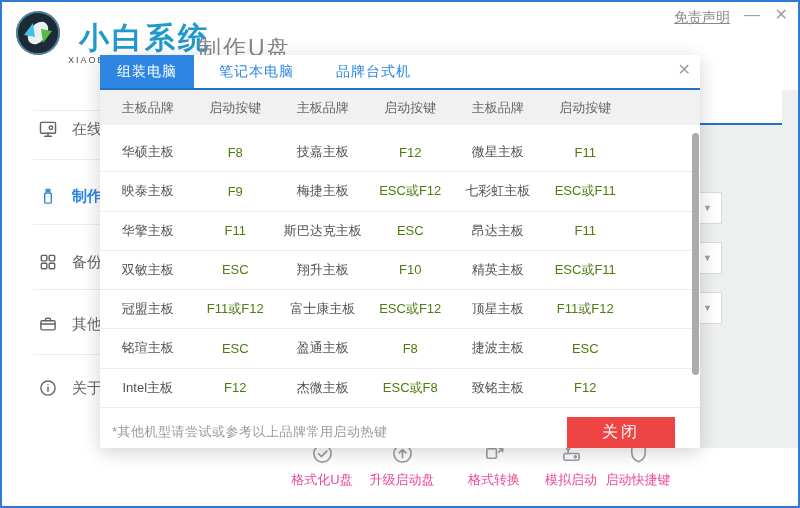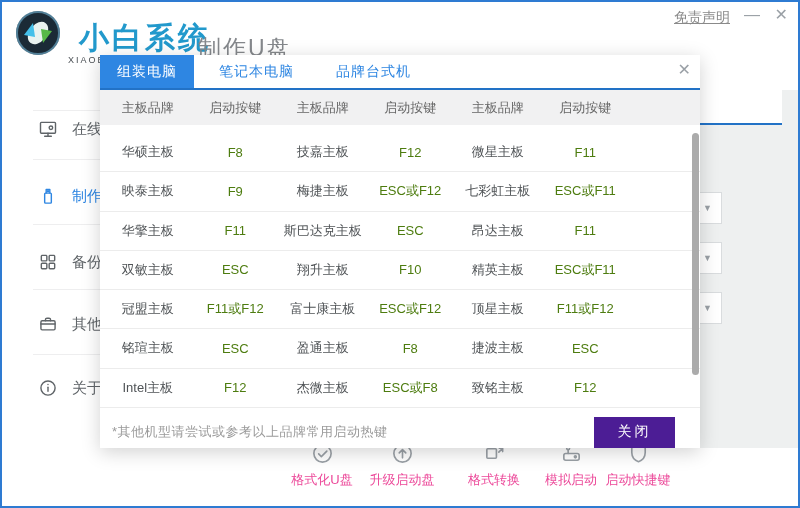--- a/index.html
+++ b/index.html
@@ -17,21 +17,21 @@
   .disclaimer{position:absolute;right:68px;top:7px;font-size:14px;color:#8a8a8a;text-decoration:underline;cursor:pointer;}
   .win-btn{position:absolute;top:3px;font-size:16px;color:#9aa0a6;cursor:pointer;line-height:20px;}
   .win-min{right:38px;}
   .win-close{right:10px;}
   
   .sidebar{position:absolute;left:0;top:88px;width:116px;height:358px;background:#fff;overflow:hidden;z-index:1;}
   .side-sep{position:absolute;left:31px;right:-2px;height:1px;background:#eeeeef;}
   .side-item{position:absolute;left:0;width:140px;height:32px;display:flex;align-items:center;color:#5f6468;cursor:pointer;}
   .side-item .s-icon{width:20px;height:20px;margin-left:36px;flex:0 0 auto;}
   .side-item .s-label{margin-left:14px;font-size:15px;white-space:nowrap;}
-  .side-item.active{color:#2e86e2;}
+  .side-item.active{color:#2e86e2;font-weight:bold;}
   .active-bar{position:absolute;left:0;top:74px;width:7px;height:58px;background:#2e86e2;}
   
   .right-strip{position:absolute;left:698px;top:88px;width:100px;height:358px;background:#eef0f0;z-index:1;}
   .strip-tab{position:absolute;left:0;top:0;width:82px;height:33px;background:#fff;border-bottom:2px solid #2272c6;}
   .strip-select{position:absolute;left:-28px;width:48px;height:30px;background:#fff;border:1px solid #d9dcde;cursor:pointer;}
   .strip-select .caret{position:absolute;right:9px;top:50%;transform:translateY(-55%);font-size:9px;color:#9aa0a6;}
   
   .toolbar{position:absolute;left:0;top:446px;right:0;height:60px;background:#fff;z-index:1;}
   .tool-item{position:absolute;top:-6px;width:80px;text-align:center;color:#ec4899;cursor:pointer;}
   .tool-item svg{width:23px;height:23px;stroke:#9aa0a6;}
@@ -48,21 +48,21 @@
   .thead span{text-align:center;font-size:13px;color:#666;}
   .tbody{position:relative;height:275px;margin-top:8px;}
   .trow{height:39.28px;display:grid;grid-template-columns:repeat(6,87.5px);align-items:center;
         padding-left:4px;border-bottom:1px solid #ececec;box-sizing:border-box;}
   .trow span{text-align:center;font-size:13px;}
   .cell-brand{color:#4f5356;}
   .cell-key{color:#4d7c0f;}
   .scrollbar{position:absolute;right:1px;top:0;width:7px;height:242px;background:#ababab;border-radius:4px;cursor:pointer;}
   .mfooter{height:48px;display:flex;align-items:center;justify-content:space-between;padding:0 25px 0 12px;box-sizing:border-box;}
   .note{font-size:13px;color:#9a9a9a;letter-spacing:.5px;}
-  .close-btn{width:81px;height:31px;background:#4c1d95;color:#fff;font-size:14px;border:none;
+  .close-btn{width:108px;height:31px;background:#ef4444;color:#fff;font-size:16px;border:none;
              display:flex;align-items:center;justify-content:center;letter-spacing:3px;cursor:pointer;}
   svg.oicon{fill:none;stroke-width:1.7;stroke-linecap:round;stroke-linejoin:round;}
 </style>
 </head>
 <body>
 
 <div class="window">
 
   <div class="header">
     <svg class="logo" viewBox="0 0 48 48">

